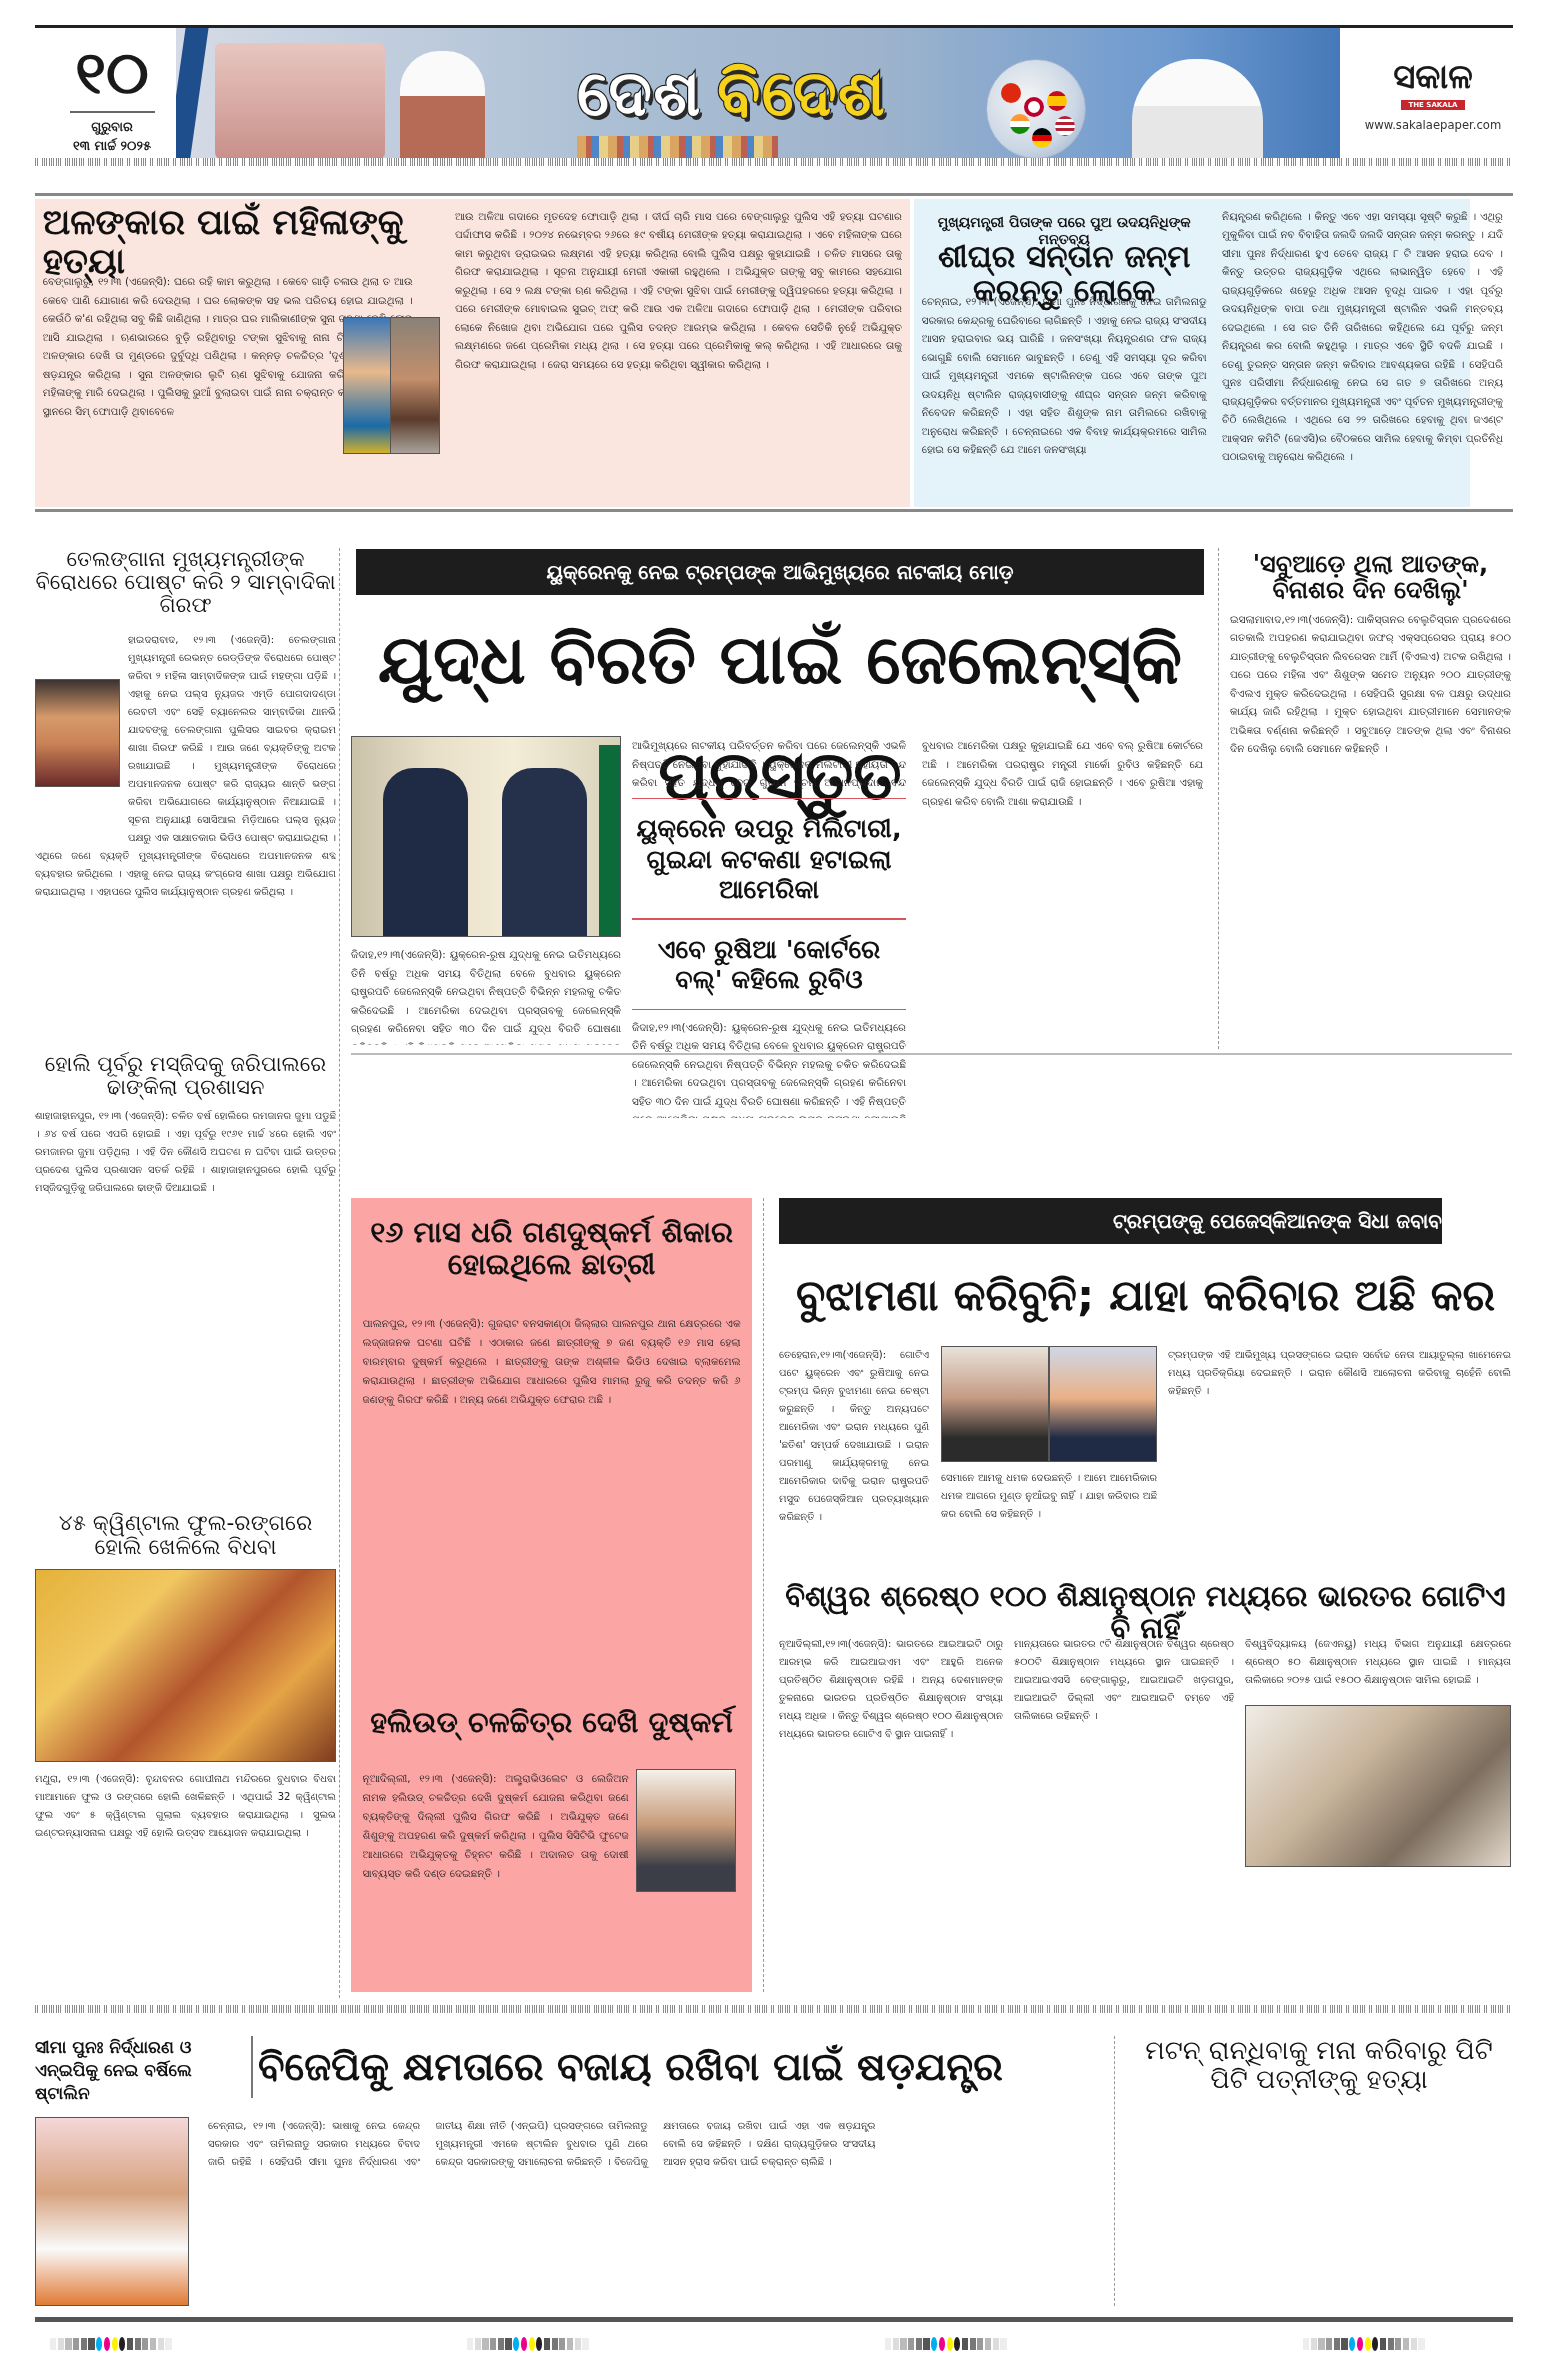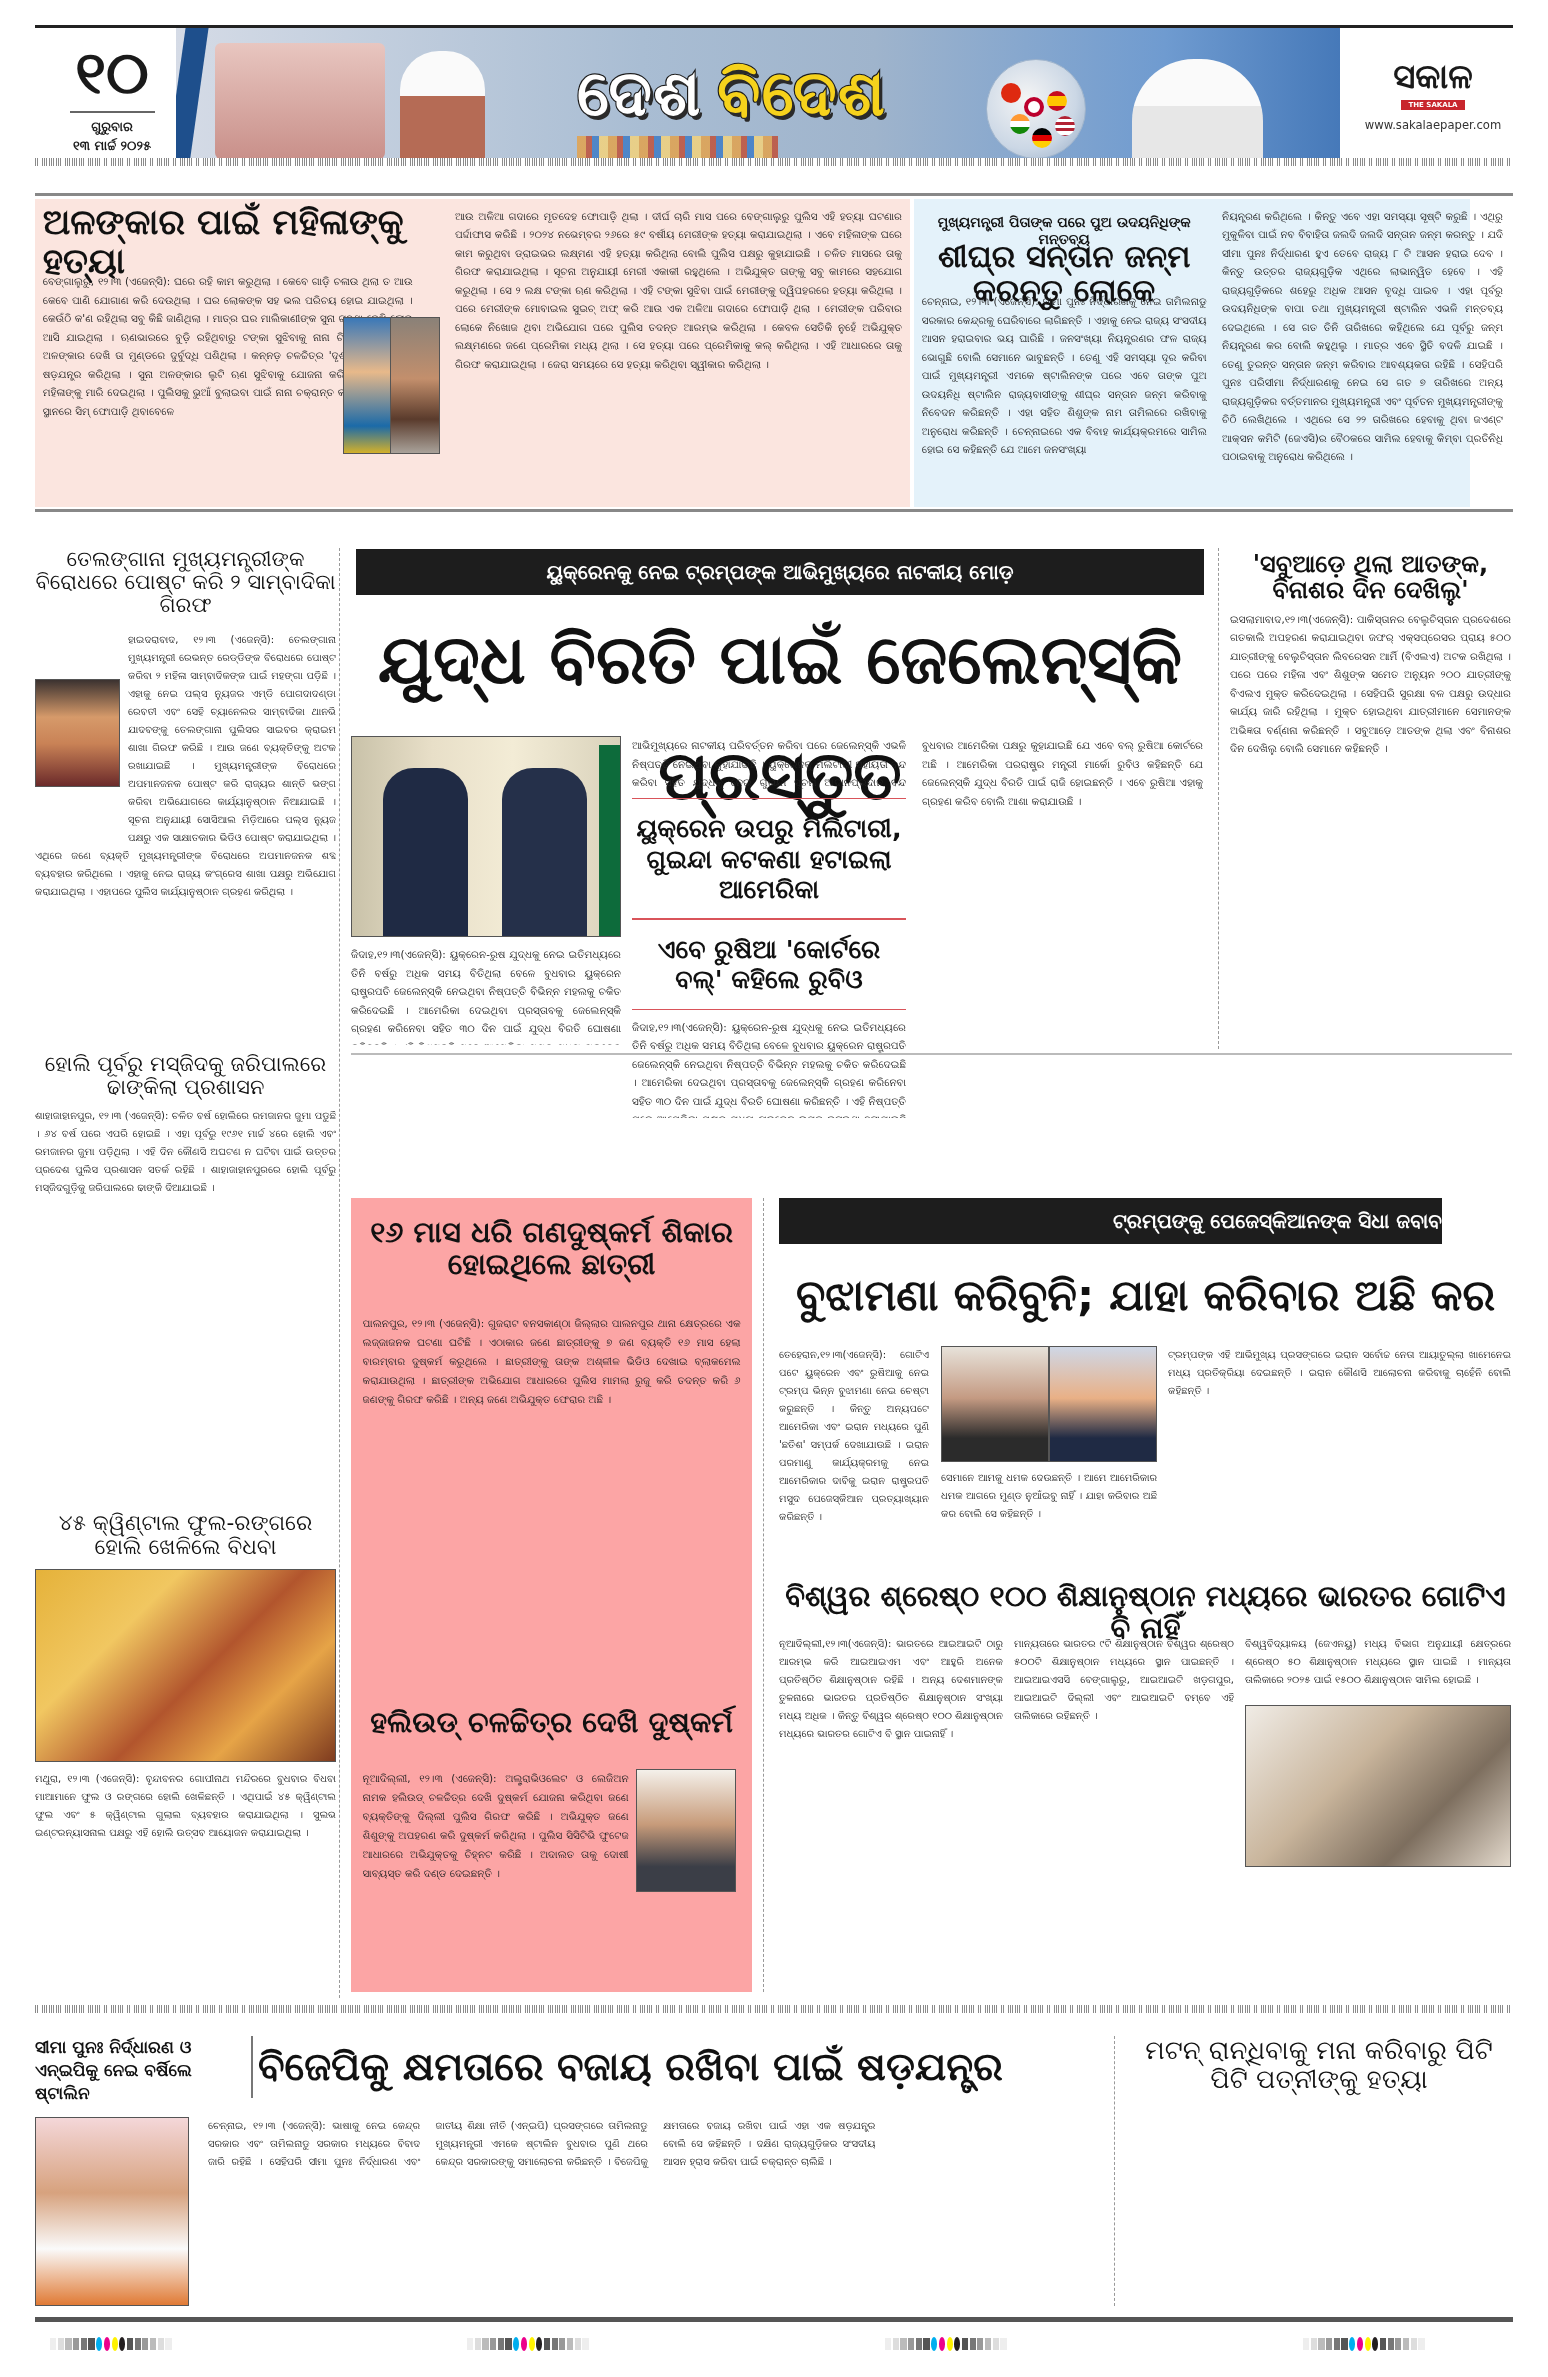--- a/index.html
+++ b/index.html
@@ -165,21 +165,21 @@
 <div class="abs body" style="left:779px;top:1635px;width:224px;height:355px;overflow:hidden;font-size:10px;line-height:18px;">ନୂଆଦିଲ୍ଲୀ,୧୨।୩(ଏଜେନ୍ସି): ଭାରତରେ ଆଇଆଇଟି ଠାରୁ ଆରମ୍ଭ କରି ଆଇଆଇଏମ ଏବଂ ଆହୁରି ଅନେକ ପ୍ରତିଷ୍ଠିତ ଶିକ୍ଷାନୁଷ୍ଠାନ ରହିଛି । ଅନ୍ୟ ଦେଶମାନଙ୍କ ତୁଳନାରେ ଭାରତର ପ୍ରତିଷ୍ଠିତ ଶିକ୍ଷାନୁଷ୍ଠାନ ସଂଖ୍ୟା ମଧ୍ୟ ଅଧିକ । କିନ୍ତୁ ବିଶ୍ୱର ଶ୍ରେଷ୍ଠ ୧୦୦ ଶିକ୍ଷାନୁଷ୍ଠାନ ମଧ୍ୟରେ ଭାରତର ଗୋଟିଏ ବି ସ୍ଥାନ ପାଇନାହିଁ ।</div>
 <div class="abs body" style="left:1014px;top:1635px;width:220px;height:355px;overflow:hidden;font-size:10px;line-height:18px;">ମାନ୍ୟତାରେ ଭାରତର ୯ଟି ଶିକ୍ଷାନୁଷ୍ଠାନ ବିଶ୍ୱର ଶ୍ରେଷ୍ଠ ୫୦୦ଟି ଶିକ୍ଷାନୁଷ୍ଠାନ ମଧ୍ୟରେ ସ୍ଥାନ ପାଇଛନ୍ତି । ଆଇଆଇଏସସି ବେଙ୍ଗାଲୁରୁ, ଆଇଆଇଟି ଖଡ଼଼ଗପୁର, ଆଇଆଇଟି ଦିଲ୍ଲୀ ଏବଂ ଆଇଆଇଟି ବମ୍ବେ ଏହି ତାଲିକାରେ ରହିଛନ୍ତି ।</div>
 <div class="abs" style="left:1245px;top:1635px;width:266px;">
   <div class="body" style="height:62px;overflow:hidden;font-size:10px;line-height:18px;">ବିଶ୍ୱବିଦ୍ୟାଳୟ (ଜେଏନୟୁ) ମଧ୍ୟ ବିଭାଗ ଅନୁଯାୟୀ କ୍ଷେତ୍ରରେ ଶ୍ରେଷ୍ଠ ୫୦ ଶିକ୍ଷାନୁଷ୍ଠାନ ମଧ୍ୟରେ ସ୍ଥାନ ପାଇଛି । ମାନ୍ୟତା ତାଲିକାରେ ୨୦୨୫ ପାଇଁ ୧୫୦୦ ଶିକ୍ଷାନୁଷ୍ଠାନ ସାମିଲ ହୋଇଛି ।</div>
   <div class="photo" style="margin-top:7.7px;height:162px;background:linear-gradient(135deg,#f0ece6 0%,#c9b59c 40%,#7d6e5e 70%,#e3d9cc 100%);"></div>
 </div>
 
 <div class="abs" style="left:35px;top:1511px;width:301px;">
   <div class="hl" style="font-size:21.6px;text-align:center;font-weight:500;">୪୫ କ୍ୱିଣ୍ଟାଲ ଫୁଲ-ରଙ୍ଗରେ ହୋଲି ଖେଳିଲେ ବିଧବା</div>
   <div class="photo" style="margin-top:10.8px;height:193px;background:linear-gradient(135deg,#e5b23a 0%,#f1c761 30%,#b2552d 55%,#e6a447 75%,#7f3b1f 100%);"></div>
-  <div class="body" style="margin-top:7.7px;height:147px;overflow:hidden;font-size:10px;line-height:18px;">ମଥୁରା, ୧୨।୩ (ଏଜେନ୍ସି): ବୃନ୍ଦାବନର ଗୋପୀନାଥ ମନ୍ଦିରରେ ବୁଧବାର ବିଧବା ମାଆମାନେ ଫୁଲ ଓ ରଙ୍ଗରେ ହୋଲି ଖେଳିଛନ୍ତି । ଏଥିପାଇଁ ୪୫ କ୍ୱିଣ୍ଟାଲ ଫୁଲ ଏବଂ ୫ କ୍ୱିଣ୍ଟାଲ ଗୁଲାଲ ବ୍ୟବହାର କରାଯାଇଥିଲା । ସୁଲଭ ଇଣ୍ଟରନ୍ୟାସନାଲ ପକ୍ଷରୁ ଏହି ହୋଲି ଉତ୍ସବ ଆୟୋଜନ କରାଯାଇଥିଲା ।</div>
+  <div class="body" style="margin-top:7.7px;height:147px;overflow:hidden;font-size:10px;line-height:18px;">ମଥୁରା, ୧୨।୩ (ଏଜେନ୍ସି): ବୃନ୍ଦାବନର ଗୋପୀନାଥ ମନ୍ଦିରରେ ବୁଧବାର ବିଧବା ମାଆମାନେ ଫୁଲ ଓ ରଙ୍ଗରେ ହୋଲି ଖେଳିଛନ୍ତି । ଏଥିପାଇଁ 32 କ୍ୱିଣ୍ଟାଲ ଫୁଲ ଏବଂ ୫ କ୍ୱିଣ୍ଟାଲ ଗୁଲାଲ ବ୍ୟବହାର କରାଯାଇଥିଲା । ସୁଲଭ ଇଣ୍ଟରନ୍ୟାସନାଲ ପକ୍ଷରୁ ଏହି ହୋଲି ଉତ୍ସବ ଆୟୋଜନ କରାଯାଇଥିଲା ।</div>
 </div>
 
 <div class="abs hatch" style="left:35px;top:2005px;width:1478px;"></div>
 
 <div class="abs hl" style="left:35px;top:2036px;width:216px;font-size:17px;font-weight:800;line-height:23px;">ସୀମା ପୁନଃ ନିର୍ଦ୍ଧାରଣ ଓ ଏନ୍‌ଇପିକୁ ନେଇ ବର୍ଷିଲେ ଷ୍ଟାଲିନ</div>
 <div class="abs" style="left:251px;top:2036px;width:2.3px;height:62px;background:#777;"></div>
 <div class="abs hl" style="left:258px;top:2032px;width:841px;font-size:39px;font-weight:900;line-height:69px;">ବିଜେପିକୁ କ୍ଷମତାରେ ବଜାୟ ରଖିବା ପାଇଁ ଷଡ଼ଯନ୍ତ୍ର</div>
 <div class="abs photo" style="left:35px;top:2117px;width:154px;height:189px;background:linear-gradient(180deg,#f4d7d9,#d7a27e 40%,#fafafa 70%,#e07a35);"></div>
 <div class="abs body" style="left:208px;top:2117px;width:895px;height:189px;overflow:hidden;font-size:10px;line-height:18px;column-count:4;column-gap:15.4px;">ଚେନ୍ନାଇ, ୧୨।୩ (ଏଜେନ୍ସି): ଭାଷାକୁ ନେଇ କେନ୍ଦ୍ର ସରକାର ଏବଂ ତାମିଲନାଡୁ ସରକାର ମଧ୍ୟରେ ବିବାଦ ଜାରି ରହିଛି । ସେହିପରି ସୀମା ପୁନଃ ନିର୍ଦ୍ଧାରଣ ଏବଂ ଜାତୀୟ ଶିକ୍ଷା ନୀତି (ଏନ୍‌ଇପି) ପ୍ରସଙ୍ଗରେ ତାମିଲନାଡୁ ମୁଖ୍ୟମନ୍ତ୍ରୀ ଏମକେ ଷ୍ଟାଲିନ ବୁଧବାର ପୁଣି ଥରେ କେନ୍ଦ୍ର ସରକାରଙ୍କୁ ସମାଲୋଚନା କରିଛନ୍ତି । ବିଜେପିକୁ କ୍ଷମତାରେ ବଜାୟ ରଖିବା ପାଇଁ ଏହା ଏକ ଷଡ଼ଯନ୍ତ୍ର ବୋଲି ସେ କହିଛନ୍ତି । ଦକ୍ଷିଣ ରାଜ୍ୟଗୁଡ଼ିକର ସଂସଦୀୟ ଆସନ ହ୍ରାସ କରିବା ପାଇଁ ଚକ୍ରାନ୍ତ ଚାଲିଛି ।</div>
 

